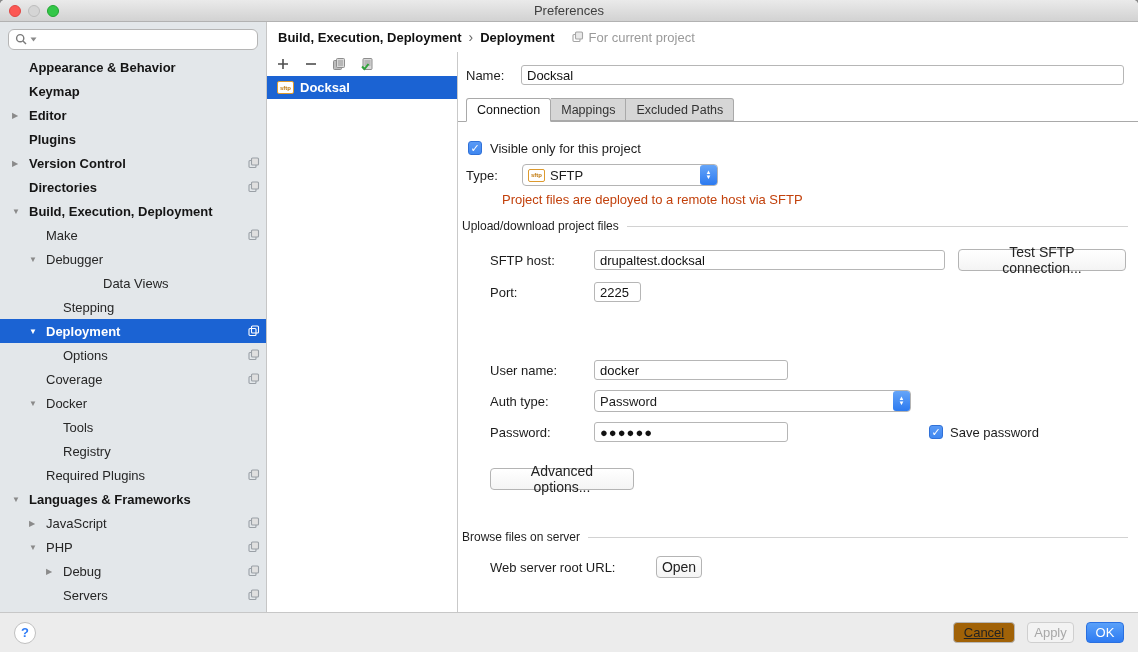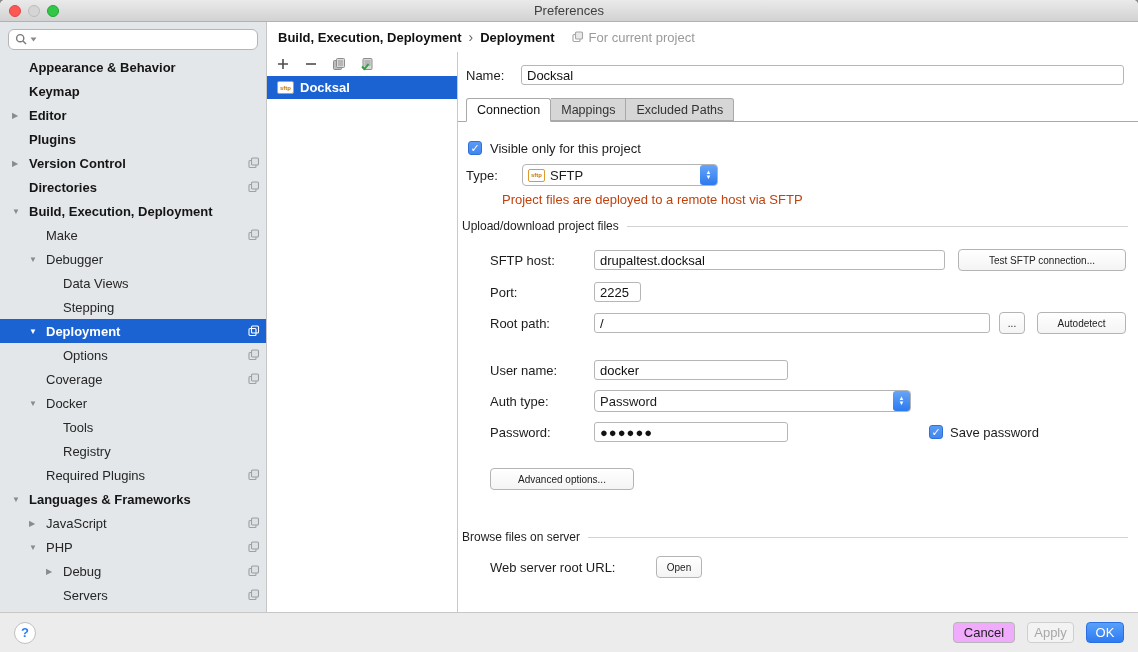--- a/index.html
+++ b/index.html
@@ -54,21 +54,21 @@
   .sftp-badge { width:17px; height:13px; background:#fff; border:1px solid #dd9a2e; border-radius:2px;
     font-size:6px; font-weight:bold; color:#c07708; display:flex; align-items:center; justify-content:center; flex:none; }
 
   
   .content { position:relative; flex:1; background:#fff; }
   .frow { position:absolute; display:flex; align-items:center; height:22px; }
   .flabel { color:#1c1c1c; white-space:nowrap; }
   input.tf { height:20px; border:1px solid #b6b6b6; border-radius:3px; padding:0 5px;
     font-family:"Liberation Sans",sans-serif; font-size:13px; color:#111; background:#fff; outline:none; }
   .mac-btn { height:22px; background:linear-gradient(#ffffff,#f4f4f4); border:1px solid #b4b4b4;
-    border-radius:4px; font-family:"Liberation Sans",sans-serif; font-size:10px; color:#222;
+    border-radius:4px; font-family:"Liberation Sans",sans-serif; font-size:14px; color:#222;
     display:inline-flex; align-items:center; justify-content:center; padding:0 10px; cursor:default; }
   .dropdown { height:22px; background:#fff; border:1px solid #b4b4b4; border-radius:4px;
     display:flex; align-items:center; padding-left:5px; gap:5px; position:relative; cursor:default; }
   .dd-stepper { margin-left:auto; width:17px; height:20px; border-radius:3px;
     background:linear-gradient(#66a5f8,#2c7af0); display:flex; flex-direction:column;
     align-items:center; justify-content:center; color:#fff; font-size:6px; line-height:5px; }
   .checkbox { width:14px; height:14px; border-radius:3px; background:linear-gradient(#5a9af6,#3f87f0);
     border:1px solid #3071d8; color:#fff; font-size:11px; line-height:12px; text-align:center; flex:none; cursor:default; }
   .section-hdr { position:absolute; left:4px; right:10px; display:flex; align-items:center; height:16px; }
   .section-hdr .txt { font-size:12px; color:#1e1e1e; white-space:nowrap; }
@@ -86,21 +86,21 @@
     border-top-left-radius:3px; border-top-right-radius:3px; border-left:1px solid #a9a9a9; color:#111; }
 
   
   .footer { position:absolute; left:0; right:0; bottom:0; height:40px; background:#ececec;
     border-top:1px solid #c7c7c7; display:flex; align-items:center; padding:0 14px; }
   .help-btn { width:22px; height:22px; border-radius:50%; background:#fff; border:1px solid #c0c0c0;
     color:#2f7cf6; font-weight:bold; font-size:13px; display:flex; align-items:center; justify-content:center; cursor:default; }
   .footer-btns { margin-left:auto; display:flex; gap:12px; align-items:center; }
   .f-btn { height:21px; border-radius:4px; font-size:13px; display:flex; align-items:center;
     justify-content:center; cursor:default; }
-  .f-cancel { width:62px; background:#f0abfc; border:1px solid #b6b6b6; color:#222; }
+  .f-cancel { width:62px; background:#a16207; border:1px solid #b6b6b6; color:#222;text-decoration:underline; }
   .f-apply  { width:47px; background:#f3f3f3; border:1px solid #cfcfcf; color:#a8a8a8; }
   .f-ok     { width:38px; background:linear-gradient(#59a0f9,#2e7bf2); border:1px solid #2a70e0; color:#fff; }
 </style>
 </head>
 <body>
 
 <div class="window">
 
   <div class="titlebar">
     <div class="traffic">
@@ -172,21 +172,21 @@
     <svg width="12" height="12" viewBox="0 0 12 12">
       <rect x="1" y="3.5" width="7" height="7" rx="1" fill="none" stroke="#9aa0a6" stroke-width="1.1"></rect>
       <rect x="3.5" y="1" width="7" height="7" rx="1" fill="#e0e0e0" stroke="#9aa0a6" stroke-width="1.1"></rect>
     </svg>
             </span>
           </div>
           <div class="tree-row" style="padding-left: 29px;">
             <span class="tree-arrow">▼</span>
             <span class="tree-label">Debugger</span>
           </div>
-          <div class="tree-row" style="padding-left: 46px;">
+          <div class="tree-row" style="padding-left: 46px; margin-left: 40px;">
             <span class="tree-arrow"></span>
             <span class="tree-label">Data Views</span>
           </div>
           <div class="tree-row" style="padding-left: 46px;">
             <span class="tree-arrow"></span>
             <span class="tree-label">Stepping</span>
           </div>
           <div class="tree-row selected" style="padding-left: 29px;">
             <span class="tree-arrow">▼</span>
             <span class="tree-label">Deployment</span>
@@ -378,26 +378,20 @@
             <span class="flabel" style="width:104px;">SFTP host:</span>
             <input class="tf" style="width: 351px;" value="drupaltest.docksal">
             <button class="mac-btn" style="margin-left:auto; width:168px;">Test SFTP connection...</button>
           </div>
 
           <div class="frow" style="top:229px; left:32px;">
             <span class="flabel" style="width:104px;">Port:</span>
             <input class="tf" style="width: 47px;" value="2225">
           </div>
 
-          <div class="frow" style="top:260px; left:32px;">
-            <span class="flabel" style="width:104px;">Root path:</span>
-            <input class="tf" style="width: 396px;" value="/">
-            <button class="mac-btn" style="margin-left:9px; width:26px; padding:0;">...</button>
-            <button class="mac-btn" style="margin-left:12px; width:89px;">Autodetect</button>
-          </div>
 
           <div class="frow" style="top:307px; left:32px;">
             <span class="flabel" style="width:104px;">User name:</span>
             <input class="tf" style="width: 194px;" value="docker">
           </div>
 
           <div class="frow" style="top:338px; left:32px;">
             <span class="flabel" style="width:104px;">Auth type:</span>
             <div class="dropdown" style="width:317px;">
               <span>Password</span>

